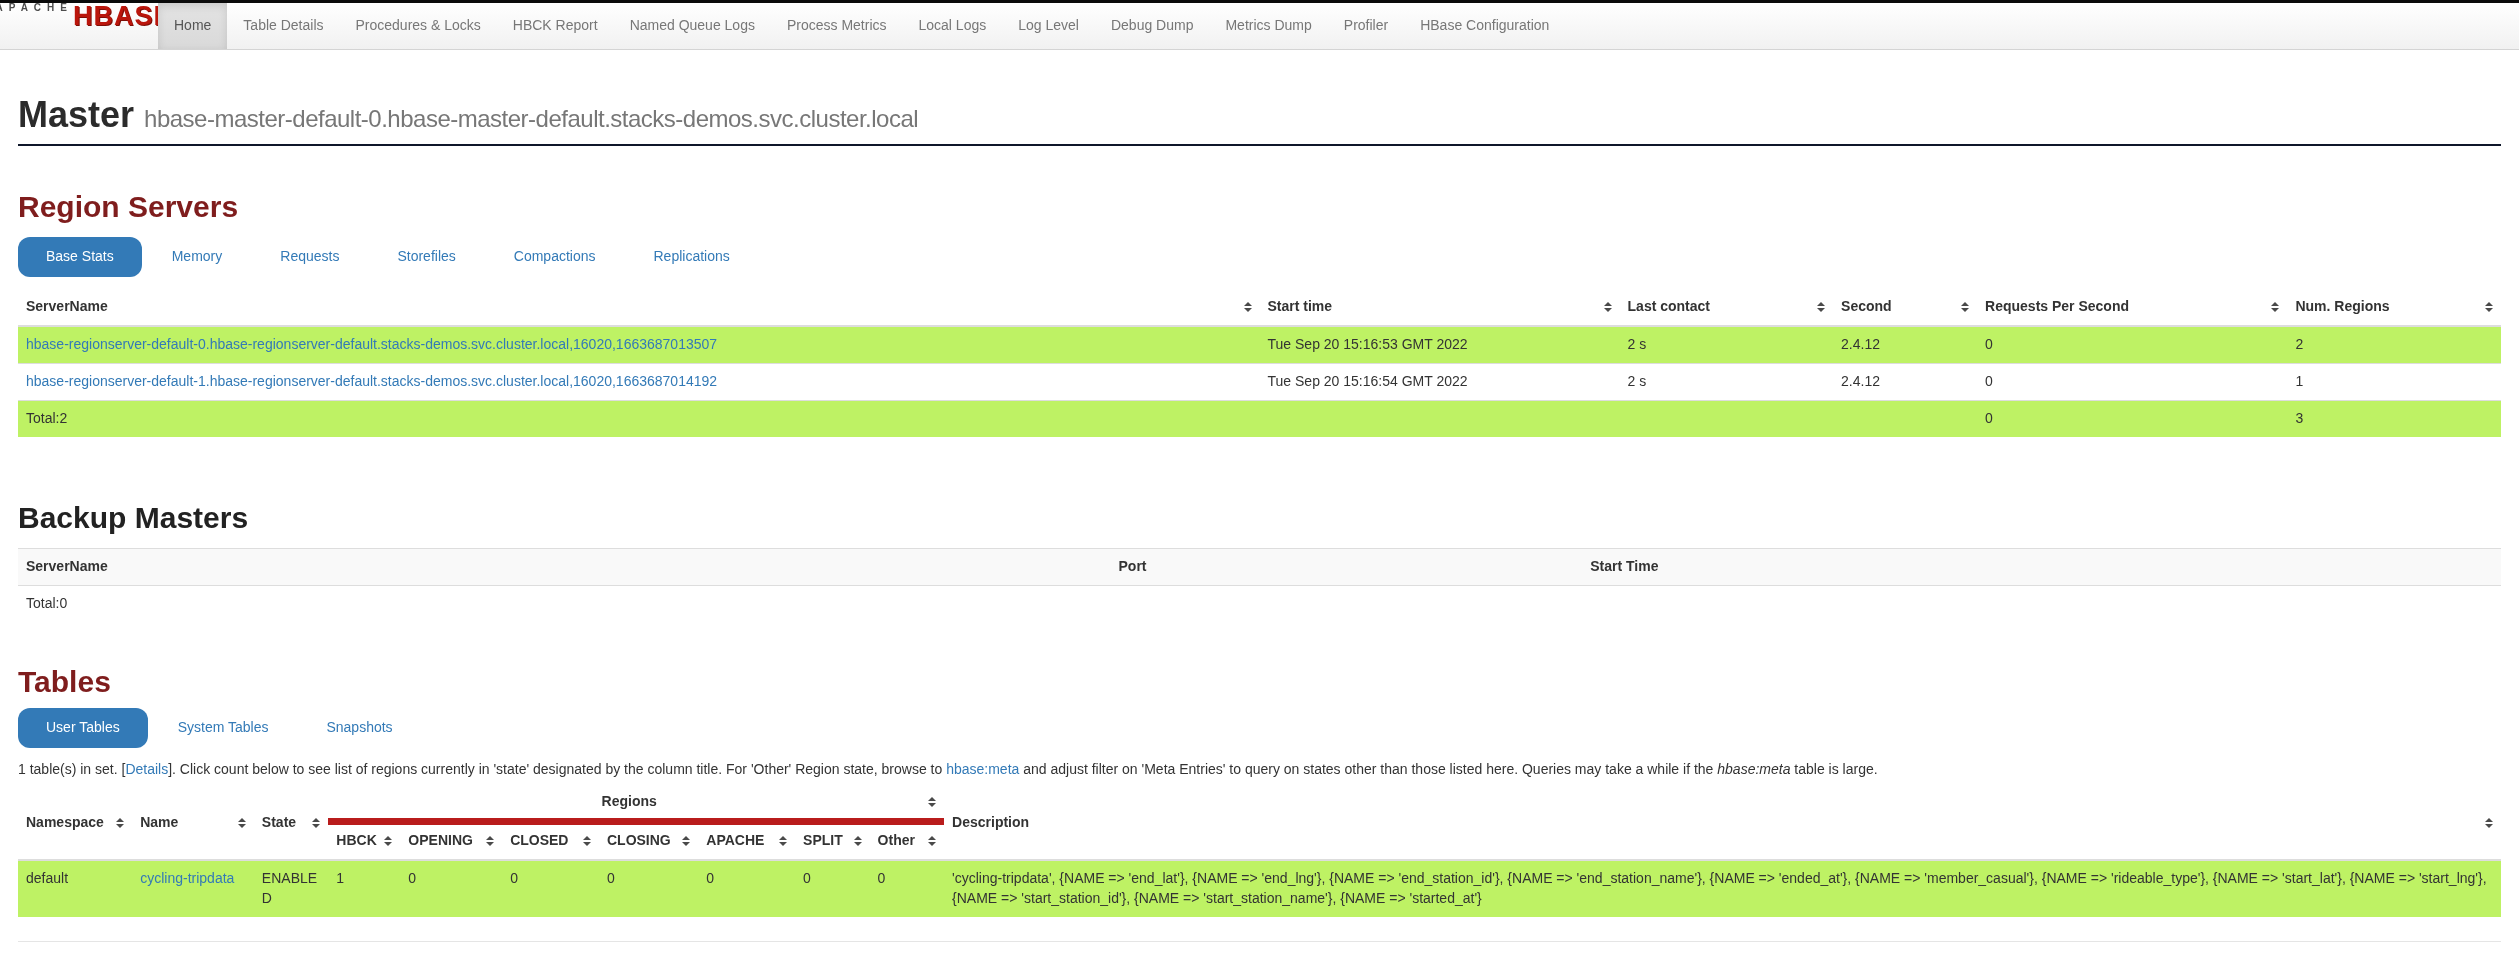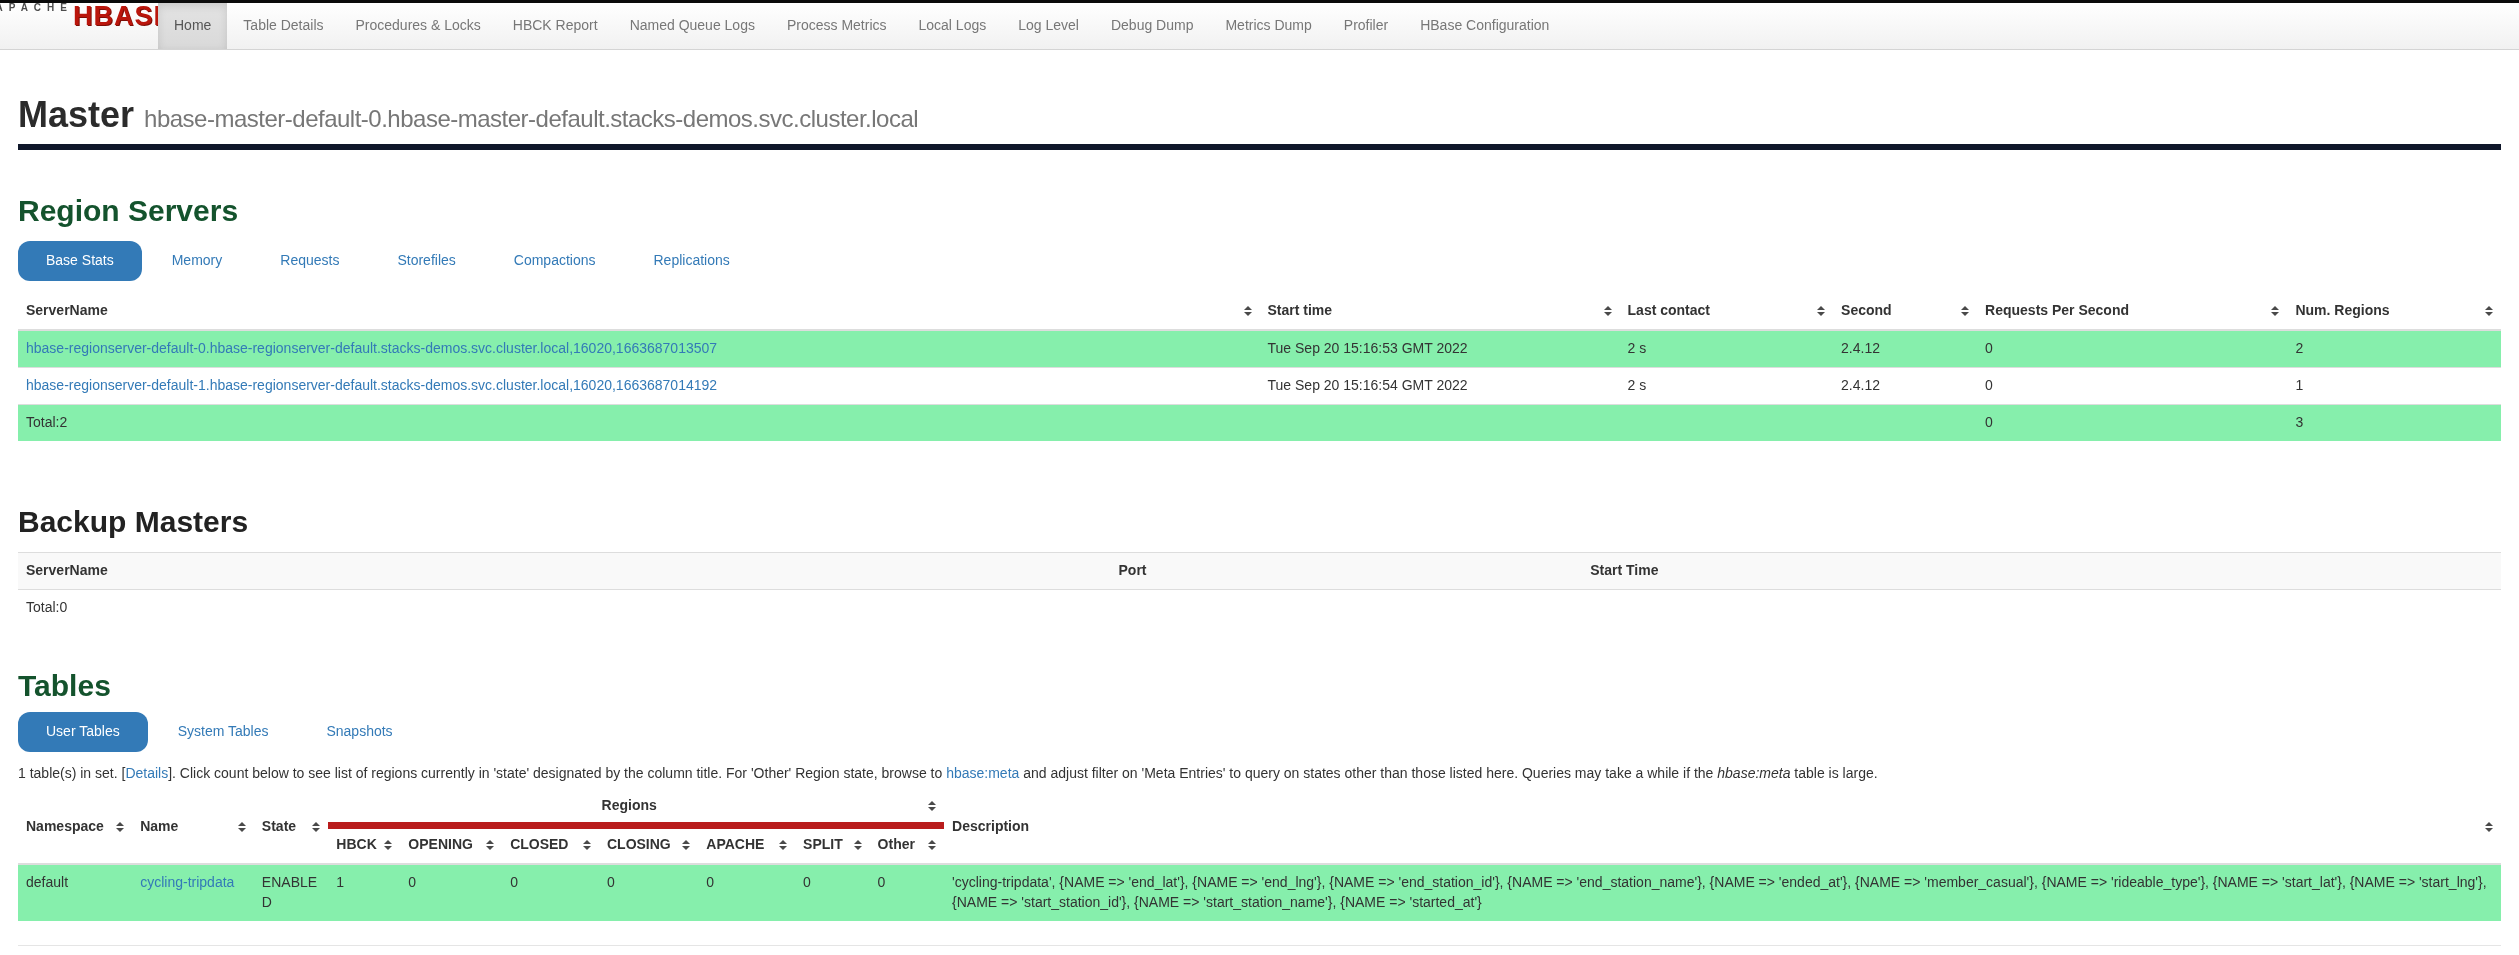--- a/index.html
+++ b/index.html
@@ -29,40 +29,40 @@
   .nav-item {
     display:flex; align-items:center; padding:0 16px; color:#777; font-size:14px; cursor:pointer; white-space:nowrap;
   }
   .nav-item.active {
     color:#555; background:linear-gradient(#e3e3e3,#d9d9d9);
     box-shadow:inset 0 3px 9px rgba(0,0,0,0.12);
   }
 
   
   .container { padding:0 18px; }
-  .page-header { margin:45px 0 18px; padding-bottom:9px; border-bottom:6px solid #0f172a; }
+  .page-header { margin:45px 0 18px; padding-bottom:9px; border-bottom:2px solid #0f172a; }
   h1 { margin:0; font-size:36px; font-weight:bold; color:#2b2b2b; line-height:1.1; }
   h1 small { font-size:24px; font-weight:normal; color:#777; letter-spacing:-0.5px; }
   h2 { font-size:30px; font-weight:bold; line-height:1.1; }
-  h2.blue { color:#14532d; }
+  h2.blue { color:#7f1d1d; }
   h2.dark { color:#222; }
   #rs-title { margin:44px 0 14px; }
   #bm-title { margin:64px 0 14px; }
   #tables-title { margin:44px 0 10px; }
 
   
   .pills { display:flex; list-style:none; margin:0 0 12px; padding:0; }
   .pill { padding:10px 28px; border-radius:12px; color:#337ab7; font-size:14px; cursor:pointer; margin-right:2px; }
   .pill.active { background:#337ab7; color:#fff; }
 
   
   table.tbl { width:100%; border-collapse:collapse; table-layout:fixed; }
   .tbl th, .tbl td { padding:8px; text-align:left; vertical-align:top; border-top:1px solid #ddd; word-wrap:break-word; }
   .tbl thead th { border-top:0; border-bottom:2px solid #ddd; font-weight:bold; }
-  .tbl tr.striped { background:#86efac; }
+  .tbl tr.striped { background:#bef264; }
   .thf { display:flex; align-items:center; justify-content:space-between; }
   .sorter { display:inline-flex; flex-direction:column; align-items:center; gap:2px; margin-left:6px; flex:none; }
   .sorter i { display:block; width:0; height:0; border-left:4px solid transparent; border-right:4px solid transparent; }
   .sorter .s-up { border-bottom:4px solid #4a4a4a; }
   .sorter .s-dn { border-top:4px solid #4a4a4a; }
 
   
   .bm-head th { border-top:1px solid #ddd; border-bottom:0 !important; background:#f9f9f9; }
 
   

